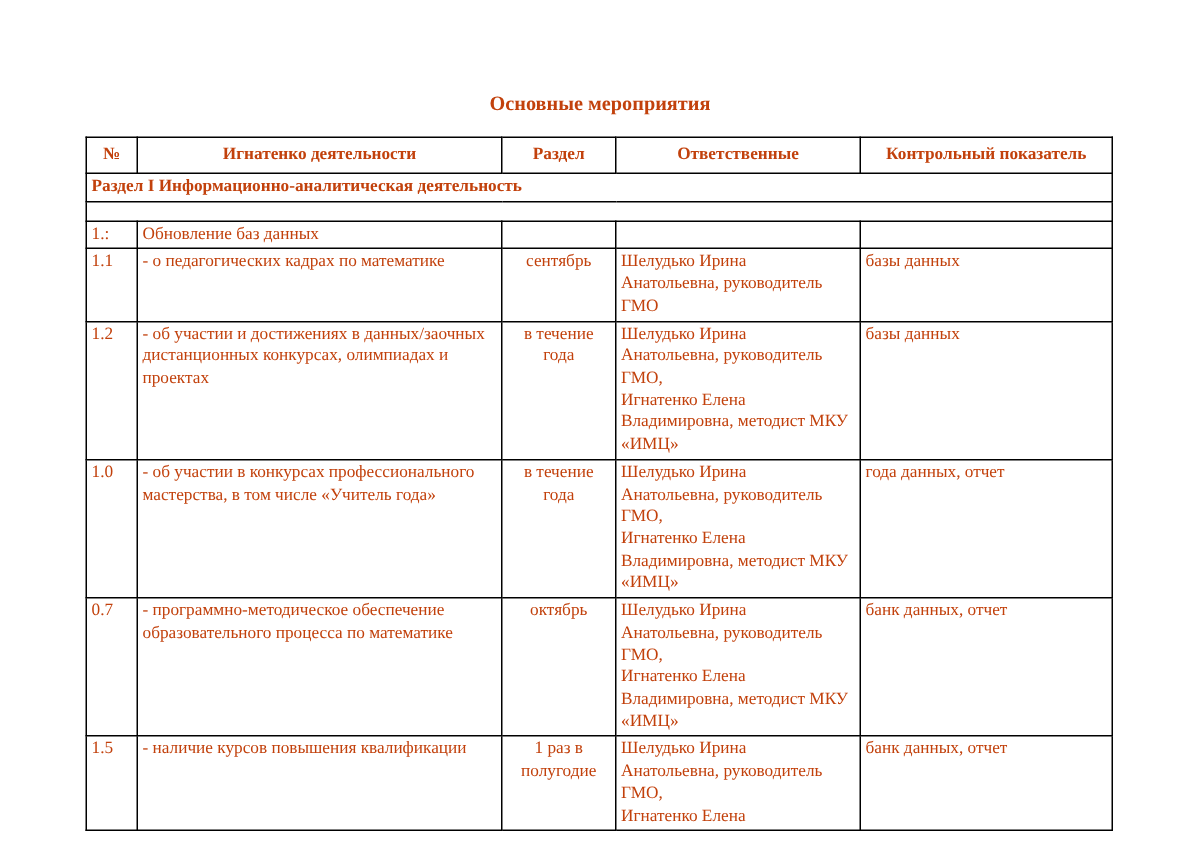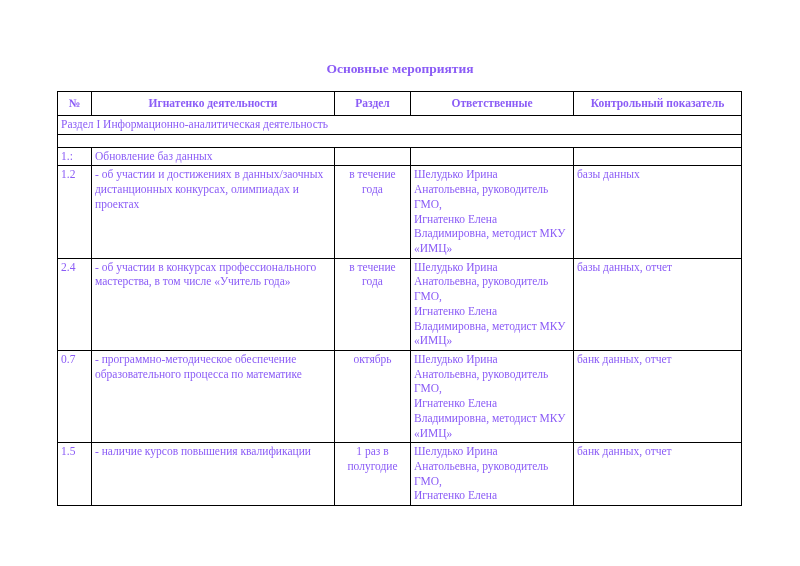--- a/index.html
+++ b/index.html
@@ -1,20 +1,20 @@
 <!DOCTYPE html>
 <html><head>
 <meta charset="utf-8">
 <style>
   html, body { margin: 0; padding: 0; background: #ffffff; }
   .page {
     width: 800px;
     height: 566px;
     background: #ffffff;
-    color: #8b5cf6;
+    color: #c2410c;
     font-family: "Liberation Serif", serif;
     position: relative;
     overflow: hidden;
     box-sizing: border-box;
   }
   .titles {
     padding-top: 60px;
     text-align: center;
     font-weight: bold;
     font-size: 13.5px;
@@ -36,21 +36,21 @@
     overflow: hidden;
     word-wrap: break-word;
   }
   table.main th {
     font-weight: bold;
     text-align: center;
     padding: 4px 2px;
     white-space: normal;
   }
   .section-row td {
-    font-weight: normal;
+    font-weight: bold;
     padding: 1px 4px;
     margin-left: 29px;
   }
   .spacer-row td {
     height: 9px;
     padding: 0;
   }
   .cell-term { text-align: center; }
   .cell-num { text-align: left; }
 </style>
@@ -90,50 +90,59 @@
     </tr>
 
     <tr>
       <td class="cell-num">1.:</td>
       <td>Обновление баз данных</td>
       <td class="cell-term"></td>
       <td></td>
       <td></td>
     </tr>
 
+    <tr>
+      <td class="cell-num">1.1</td>
+      <td>- о педагогических кадрах по математике</td>
+      <td class="cell-term">сентябрь</td>
+      <td>Шелудько Ирина
+Анатольевна, руководитель
+ГМО</td>
+      <td>базы данных</td>
+    </tr>
 
     <tr>
       <td class="cell-num">1.2</td>
       <td>- об участии и достижениях в данных/заочных
 дистанционных конкурсах, олимпиадах  и
 проектах</td>
       <td class="cell-term">в течение
 года</td>
       <td>Шелудько Ирина
 Анатольевна, руководитель
 ГМО,
 Игнатенко Елена
 Владимировна, методист МКУ
 «ИМЦ»</td>
       <td>базы данных</td>
     </tr>
 
     <tr>
-      <td class="cell-num">2.4</td>
+      <td class="cell-num">1.0</td>
       <td>- об участии в конкурсах профессионального
 мастерства, в том числе «Учитель года»</td>
       <td class="cell-term">в течение
 года</td>
       <td>Шелудько Ирина
 Анатольевна, руководитель
 ГМО,
 Игнатенко Елена
 Владимировна, методист МКУ
 «ИМЦ»</td>
-      <td>базы данных, отчет</td>
+      <td>года данных, отчет</td>
     </tr>
 
     <tr>
       <td class="cell-num">0.7</td>
       <td>- программно-методическое обеспечение
 образовательного процесса по математике</td>
       <td class="cell-term">октябрь</td>
       <td>Шелудько Ирина
 Анатольевна, руководитель
 ГМО,

